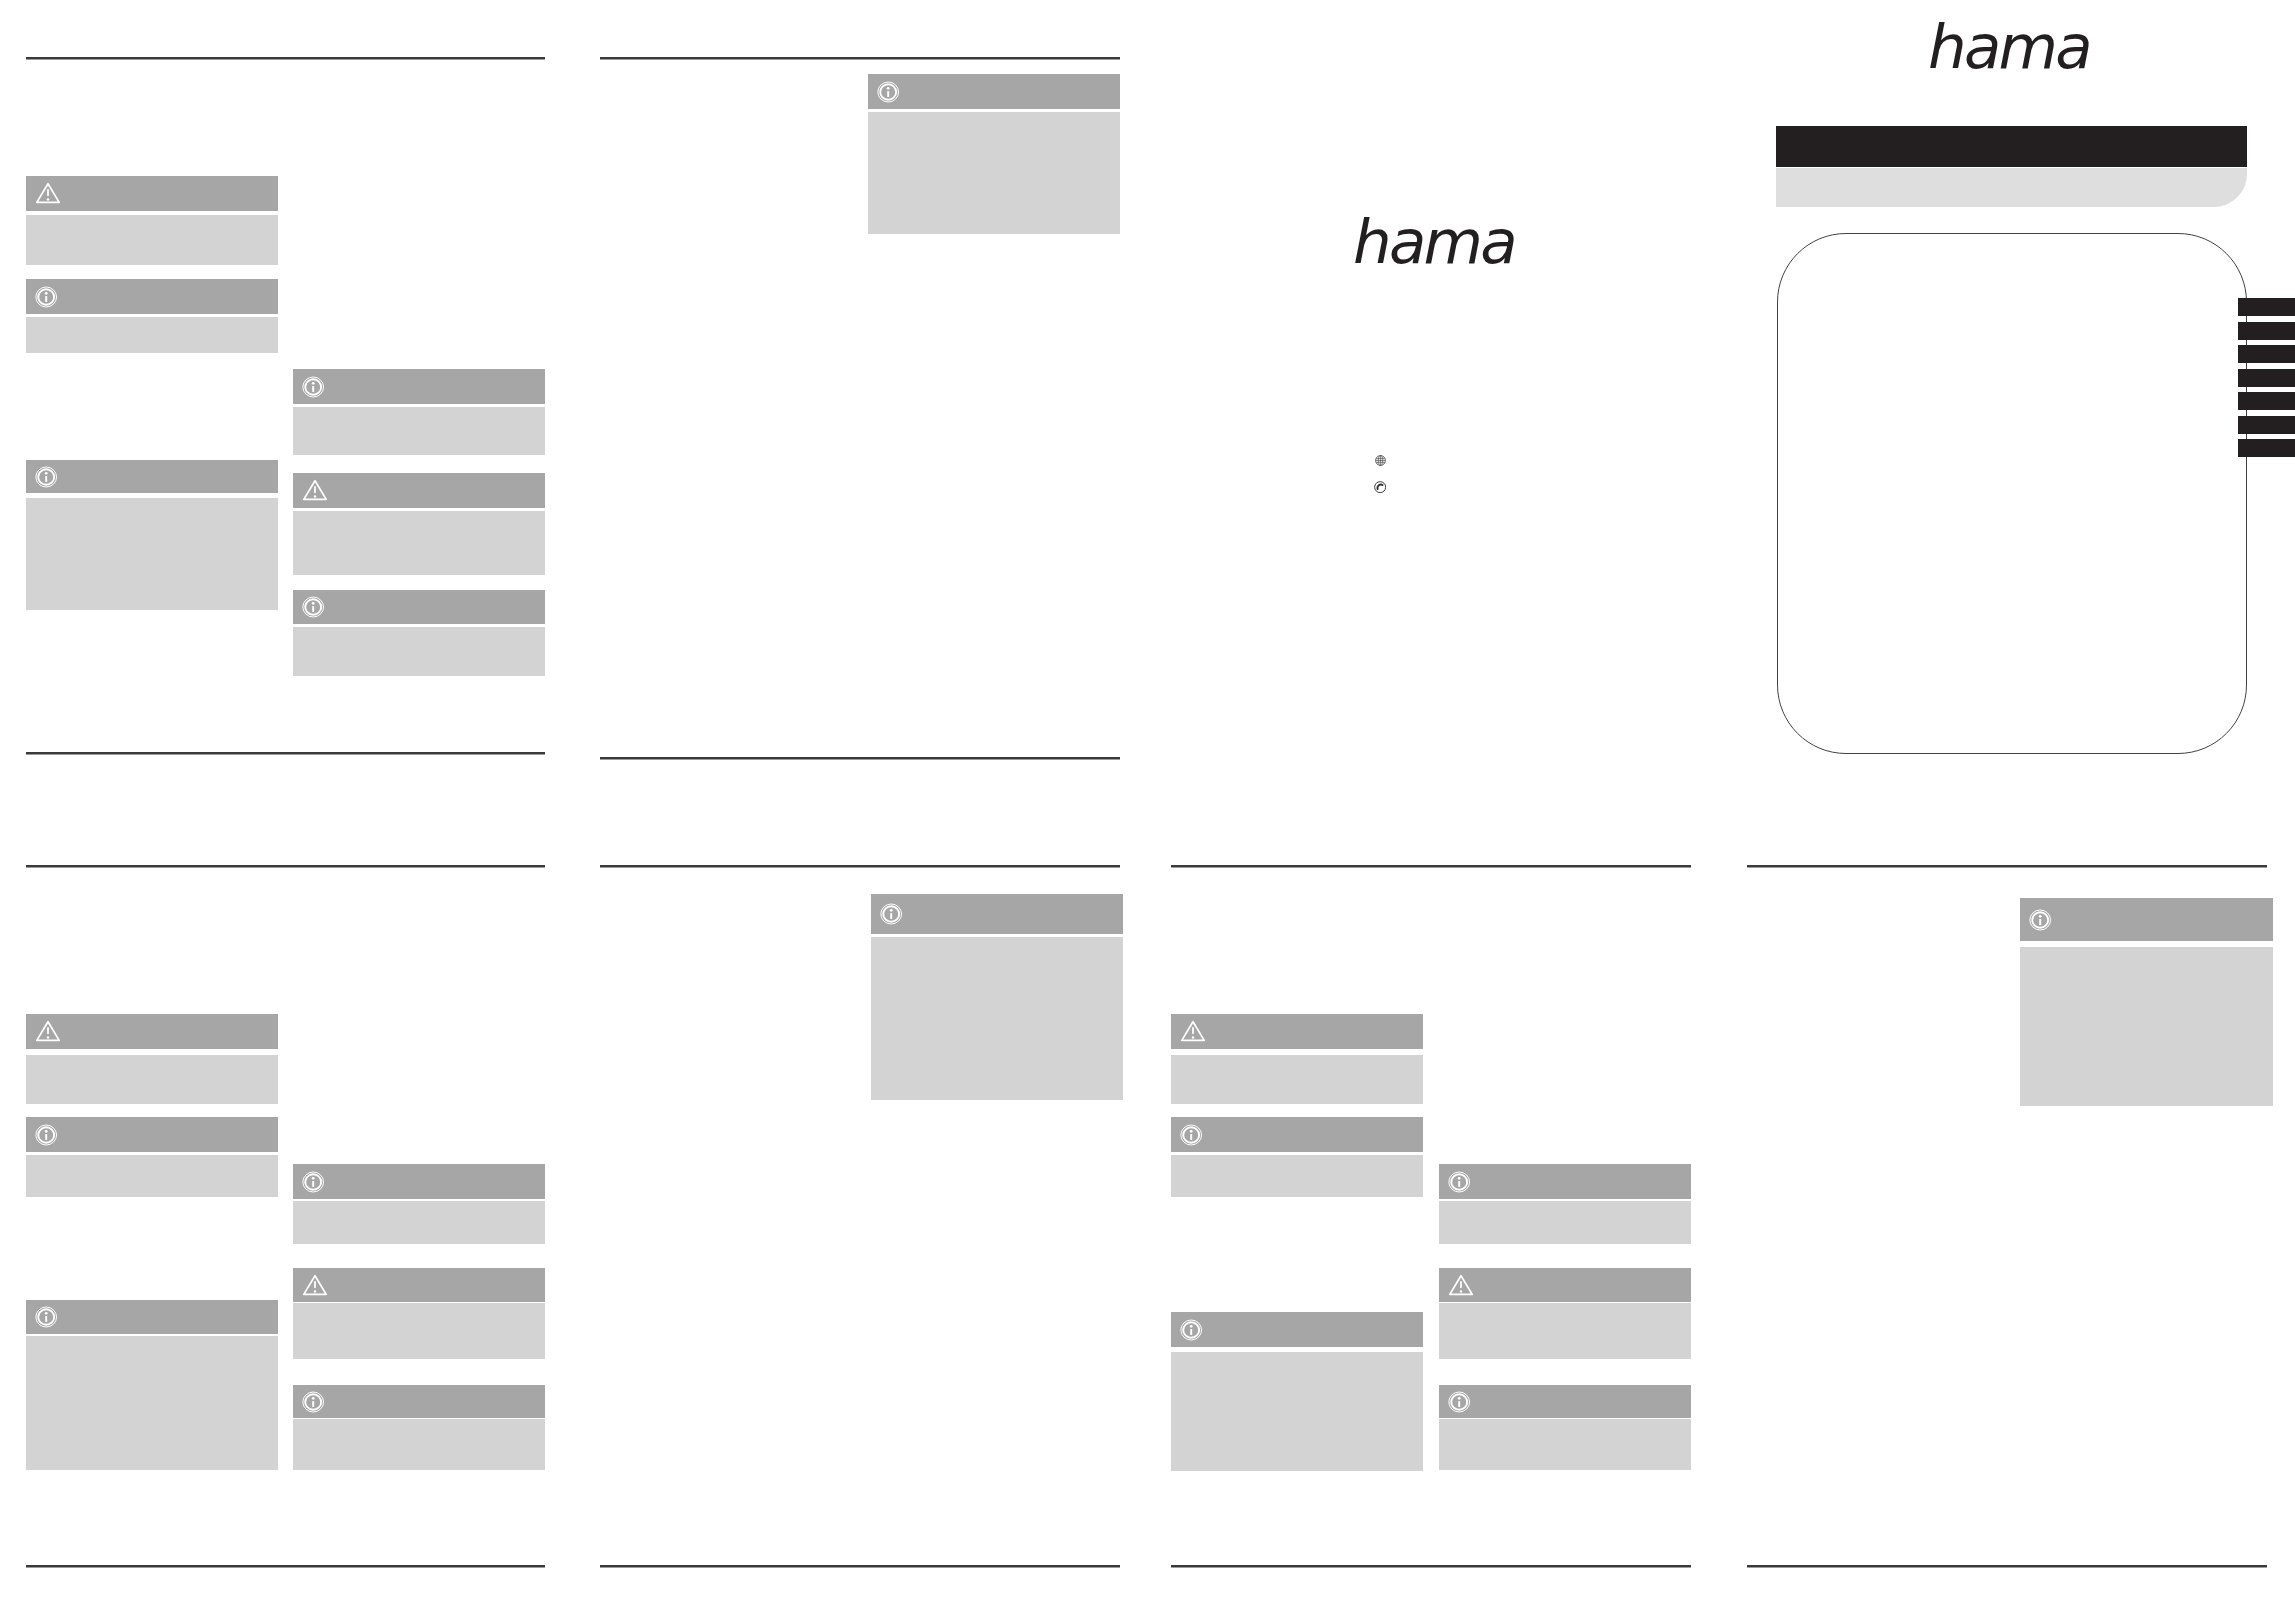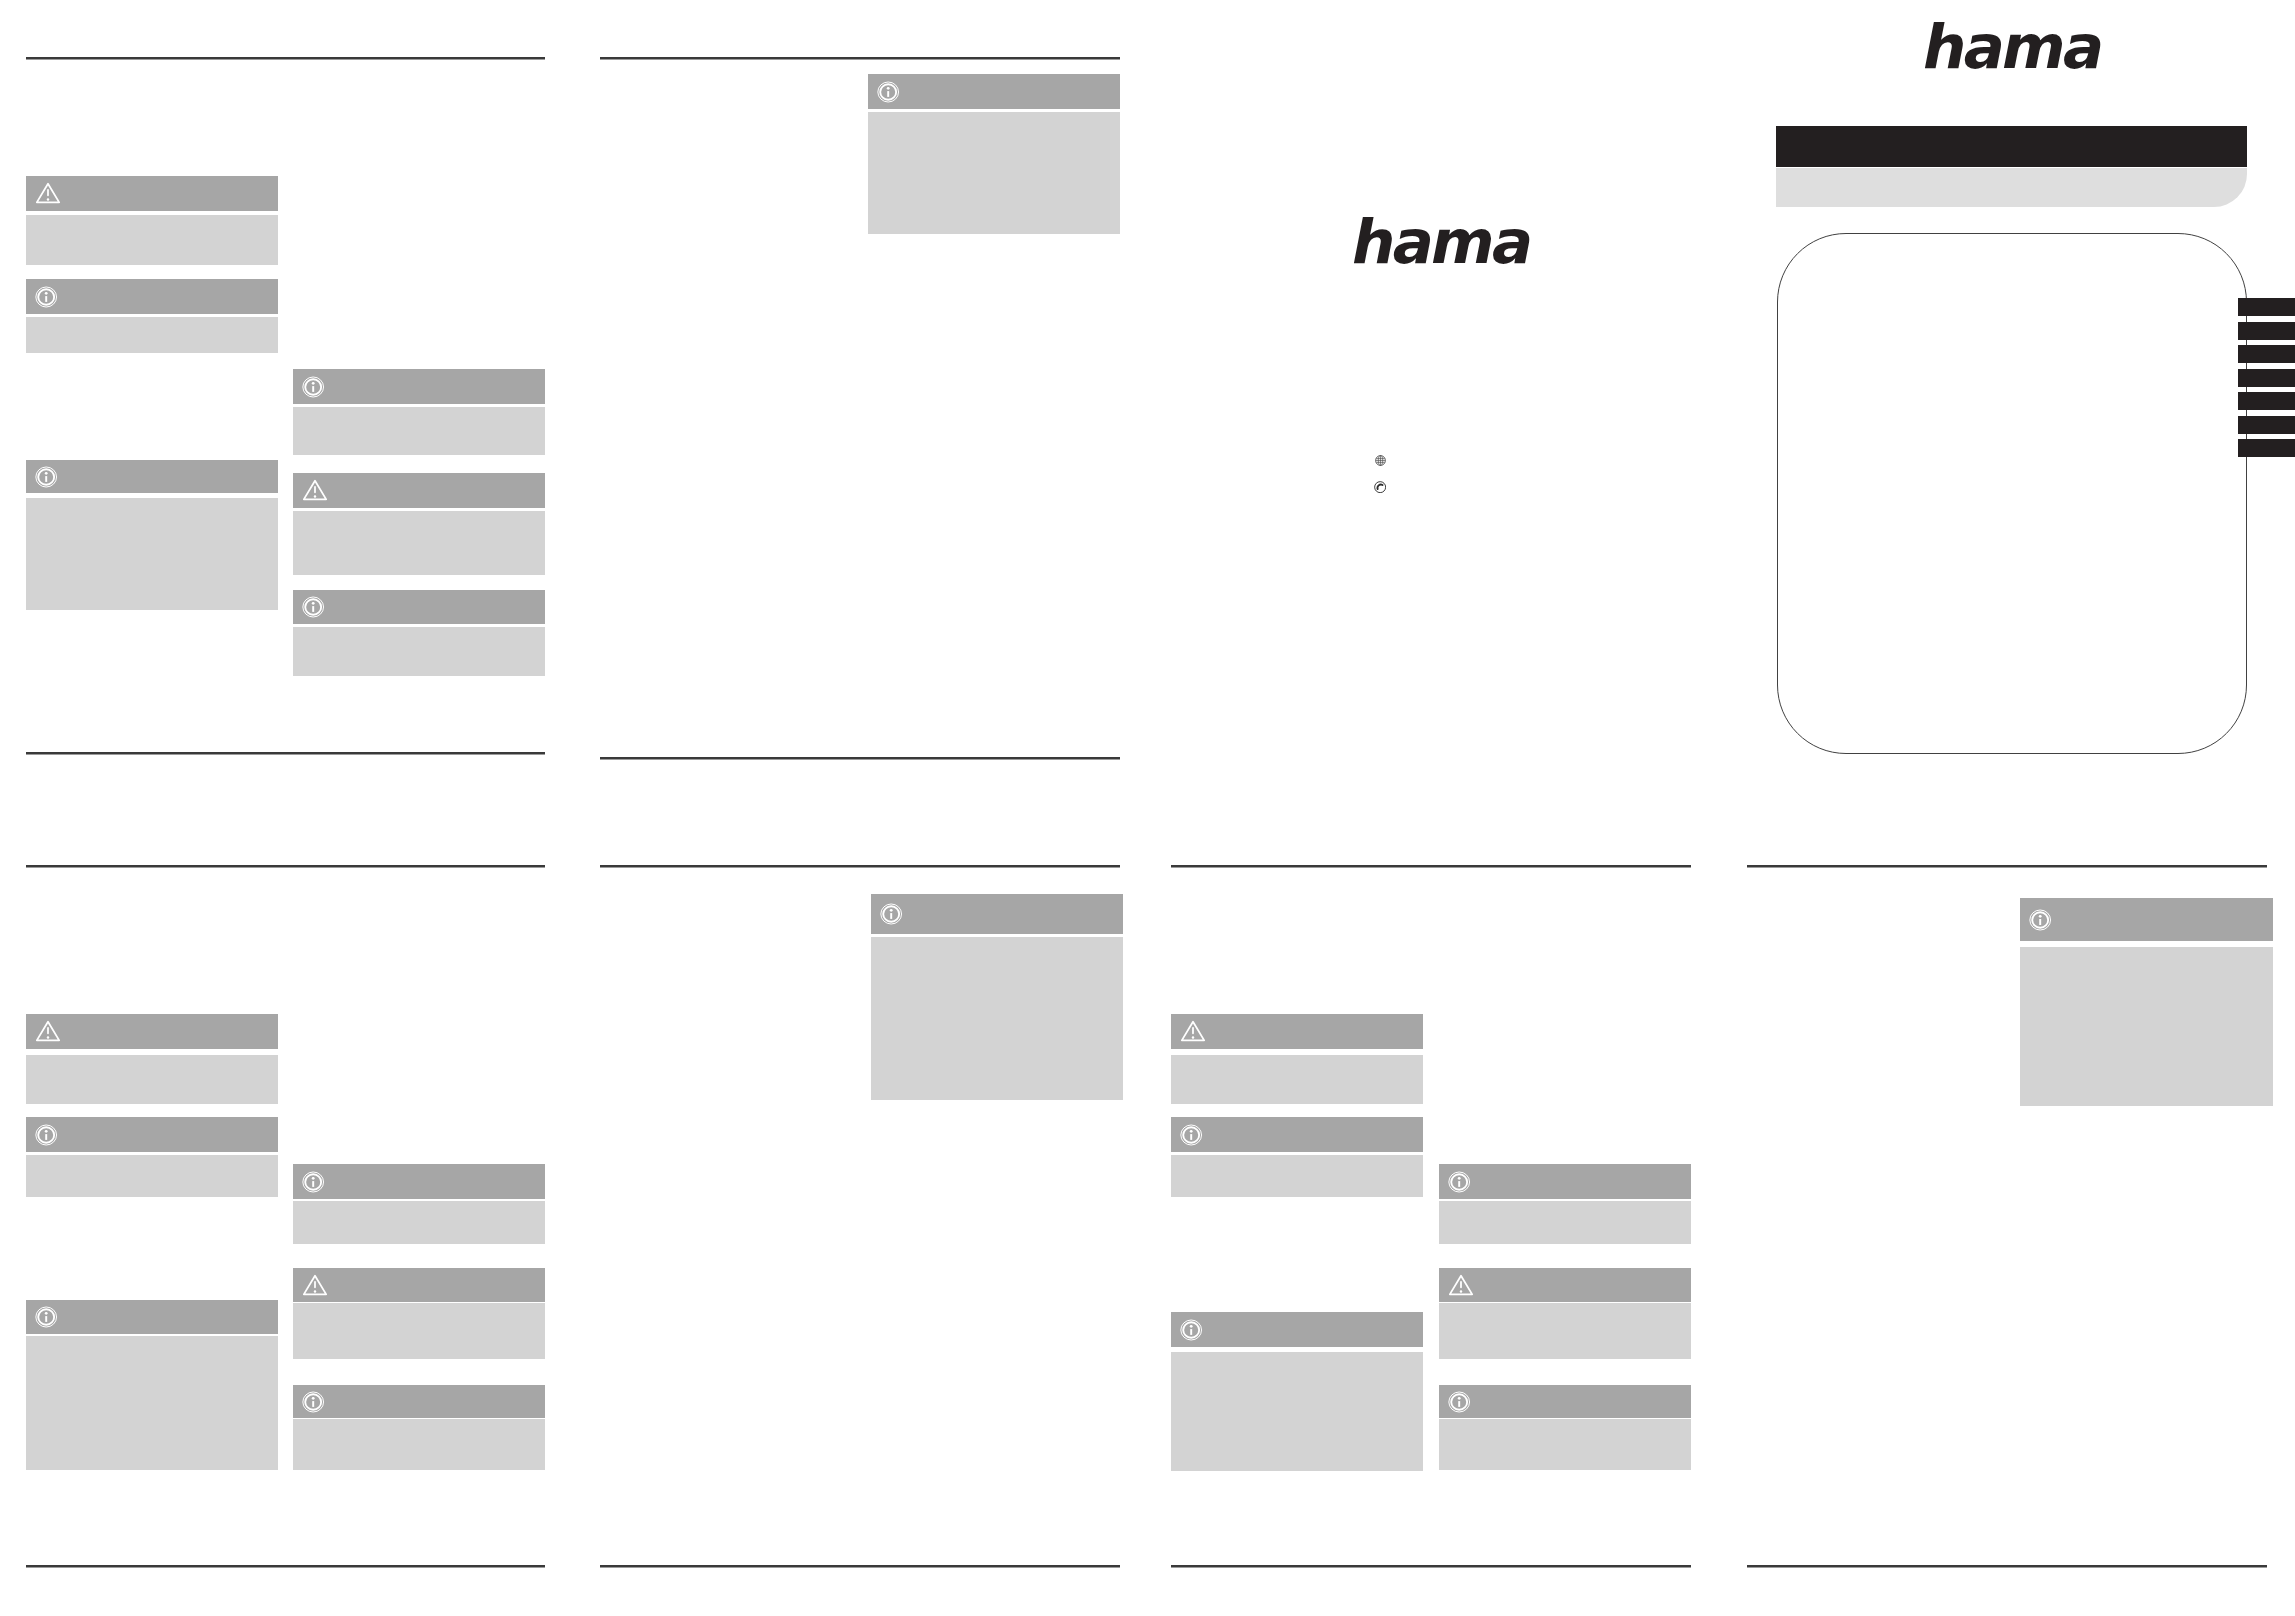--- a/index.html
+++ b/index.html
@@ -9,21 +9,21 @@
   #panels-layer,#front-cover,#back-cover{position:absolute;inset:0;}
 
   .rule{position:absolute;height:2.2px;background:var(--rule-gray,#3a3a3a);
         border-bottom:0.7px solid #9b9b9b;}
 
   .notice-header{position:absolute;background:var(--header-gray,#a6a6a6);
         display:flex;align-items:center;padding-left:8.7px;box-sizing:border-box;}
   .notice-body{position:absolute;background:var(--body-gray,#d3d3d3);}
   .notice-icon{display:inline-flex;line-height:0;}
 
-  .hama-logo{position:absolute;font-weight:bold;font-style:italic;
+  .hama-logo{position:absolute;font-weight:normal;font-style:italic;
         color:var(--logo-black,#231f20);letter-spacing:-0.045em;
         text-align:center;line-height:1;font-family:"DejaVu Sans",sans-serif;}
   #front-logo{font-size:61px;}
   #back-logo{font-size:61px;}
 
   #front-black-bar{position:absolute;background:var(--bar-black,#231f20);}
   #front-light-bar{position:absolute;background:var(--bar-light,#dedede);
         border-bottom-right-radius:33px;}
   #front-outline{position:absolute;border:1.4px solid var(--outline-gray,#414141);
         border-radius:69px;background:transparent;}

